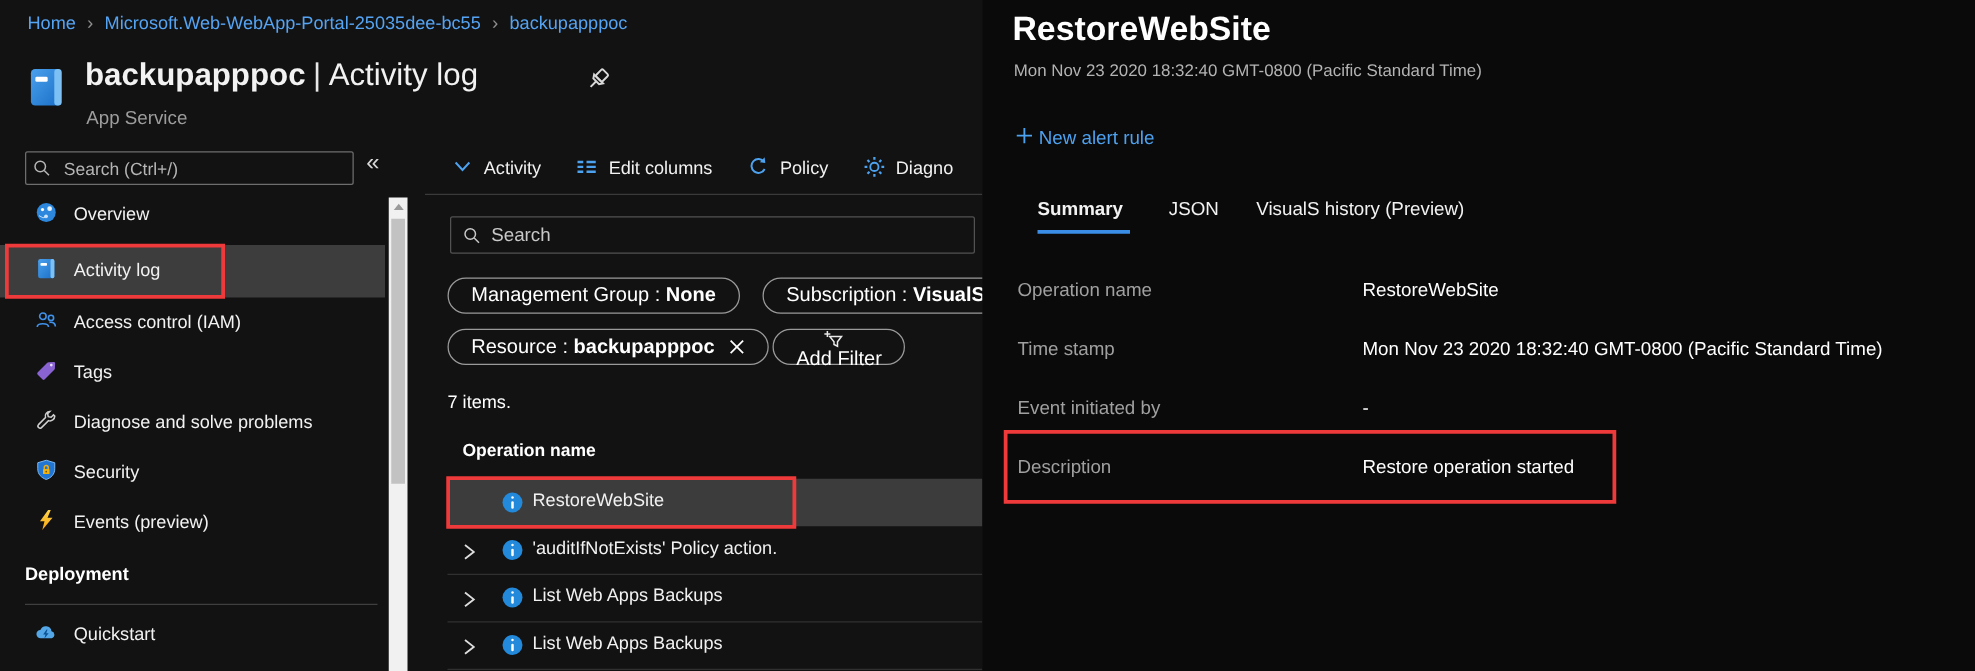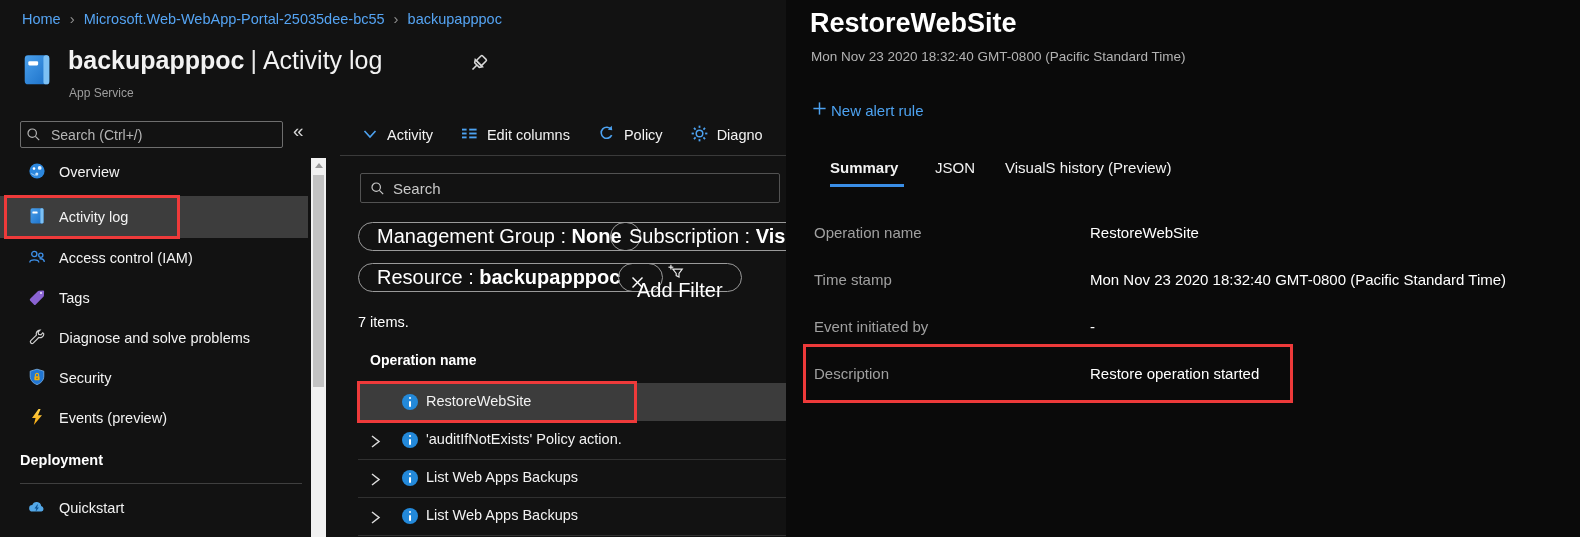--- a/index.html
+++ b/index.html
@@ -16,21 +16,21 @@
   
   .breadcrumb { left:22px; top:10px; font-size:14.5px; display:flex; gap:9px; align-items:center; }
   .crumb { color:#55a4f3; cursor:pointer; white-space:pre; }
   .crumb-sep { color:#8f8f8f; font-size:15px; }
   .app-icon { left:20px; top:53px; width:34px; height:34px; }
   .page-title { left:68px; top:46px; font-size:25px; white-space:pre; }
   .page-title b { font-weight:700; }
   .title-sep { font-weight:300; color:#e8e8e8; padding:0 6px; }
   .title-rest { font-weight:400; }
   .pin-icon { left:466px; top:52px; width:24px; height:24px; cursor:pointer; }
-  .subtitle { left:69px; top:86px; font-size:12px; color:#9d9d9d;text-align:center; }
+  .subtitle { left:69px; top:86px; font-size:15px; color:#9d9d9d;text-align:center; }
 
   
   .side-search { left:20px; top:121px; width:263px; height:27px; background:transparent;
     border:1px solid #6e6e6e; border-radius:2px; color:#d5d5d5; font-size:14px;
     padding:0 6px 0 30px; font-family:"Liberation Sans", sans-serif; }
   .side-search::placeholder { color:#b5b5b5; }
   .side-search-icon { left:26px; top:127px; width:15px; height:15px; pointer-events:none; }
   .collapse-btn { left:293px; top:120px; font-size:19px; color:#d8d8d8; cursor:pointer; }
 
   .sb-track { left:311px; top:158px; width:15px; height:379px; background:#f1f1f1; }
@@ -53,21 +53,21 @@
   .tb-item { display:flex; align-items:center; gap:9px; font-size:14.5px; color:#f2f2f2; cursor:pointer; }
   .tb-divider { position:absolute; left:0; top:155px; width:446px; height:1px; background:#3a3a3a; }
 
   .main-search { position:absolute; left:20px; top:173px; width:420px; height:30px; background:transparent;
     border:1px solid #525252; border-radius:2px; color:#d5d5d5; font-size:15px;
     padding:0 8px 0 32px; font-family:"Liberation Sans", sans-serif; }
   .main-search::placeholder { color:#c8c8c8; }
   .main-search-icon { position:absolute; left:30px; top:181px; width:15px; height:15px; pointer-events:none; }
 
   .pill { position:absolute; height:29px; border:1px solid #9a9a9a; border-radius:15px;
-    display:flex; align-items:center; padding:0 18px; font-size:20px; color:#fff;
+    display:flex; align-items:center; padding:0 18px; font-size:16px; color:#fff;
     white-space:pre; cursor:pointer; background:transparent; }
   .pill b { font-weight:700; }
   .pill .x { margin-left:11px; width:13px; height:13px; cursor:pointer; }
   .items-count { position:absolute; left:18px; top:314px; font-size:14.5px; color:#ffffff; }
 
   .col-header { position:absolute; left:30px; top:352px; font-size:14px; font-weight:700; color:#ffffff; }
   .row-selected-bg { position:absolute; left:18px; top:383px; width:428px; height:38px; background:#3c3c3c; }
   .row-red-box { position:absolute; left:17px; top:381px; width:280px; height:42px; border:3px solid #ee3a3a; }
   .t-row { position:absolute; left:0; width:446px; height:38px; cursor:pointer; }
   .t-row .chev { position:absolute; left:30px; top:13px; width:11px; height:15px; }

